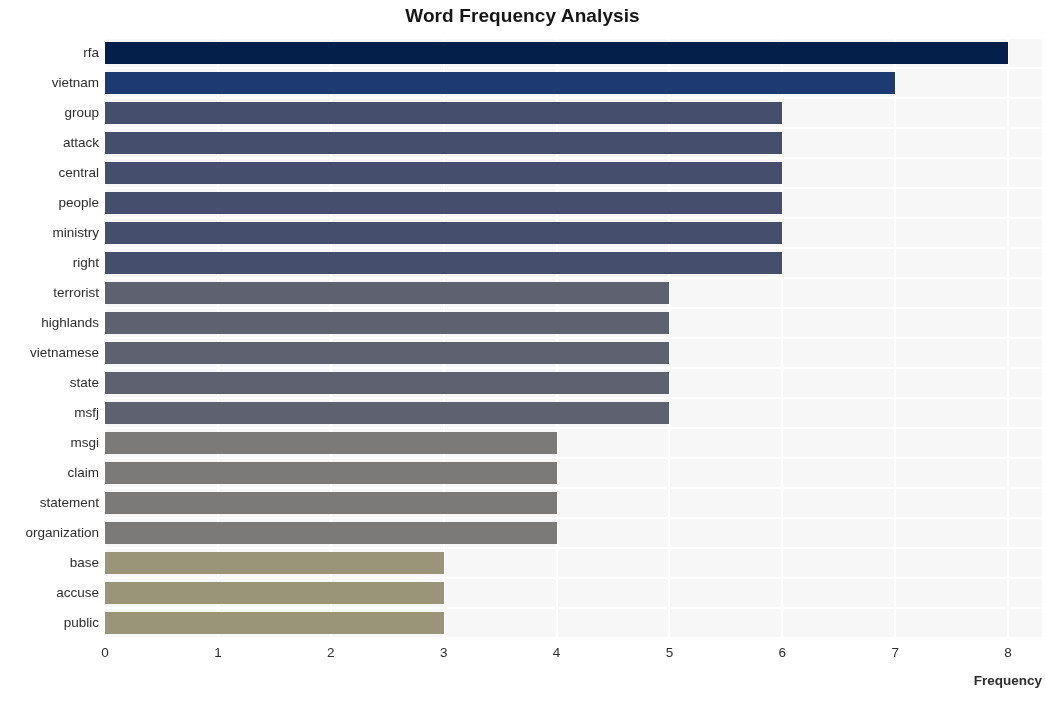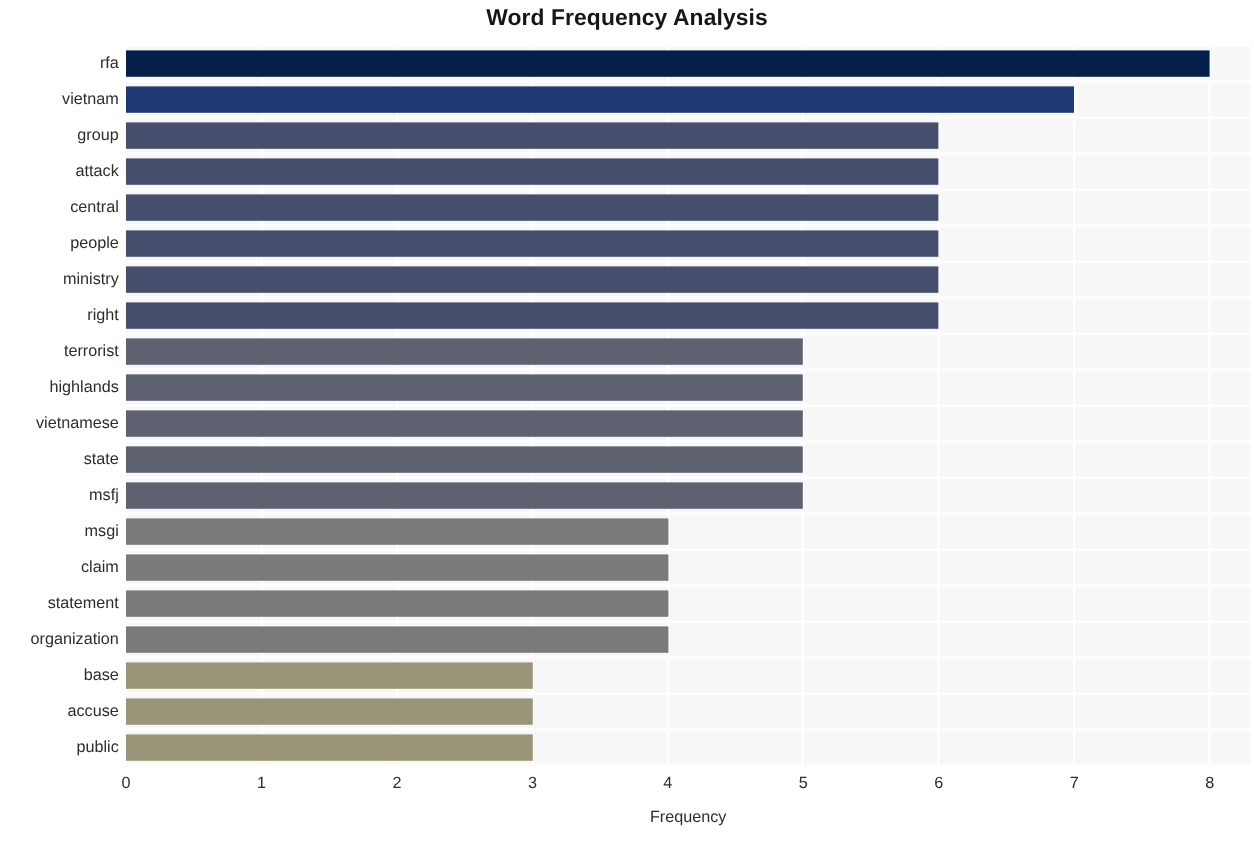--- a/index.html
+++ b/index.html
@@ -106,23 +106,24 @@
     text-align: center;
     font-size: 13.5px;
     color: #2d2d2d;
   }
 
   #x-axis-title {
     position: absolute;
     left: 105px;
     top: 673px;
     width: 937px;
-    text-align: center;
+    text-align: right;
     font-size: 13.5px;
     color: #2d2d2d;
+    font-weight: bold;
   }
 </style>
 </head>
 <body>
 
 <div id="figure" style="background: rgb(255, 255, 255);">
 
   <div id="y-axis-labels">
       <div class="ytick" style="top: 8px; color: rgb(45, 45, 45);">rfa</div>
       <div class="ytick" style="top: 38px; color: rgb(45, 45, 45);">vietnam</div>

